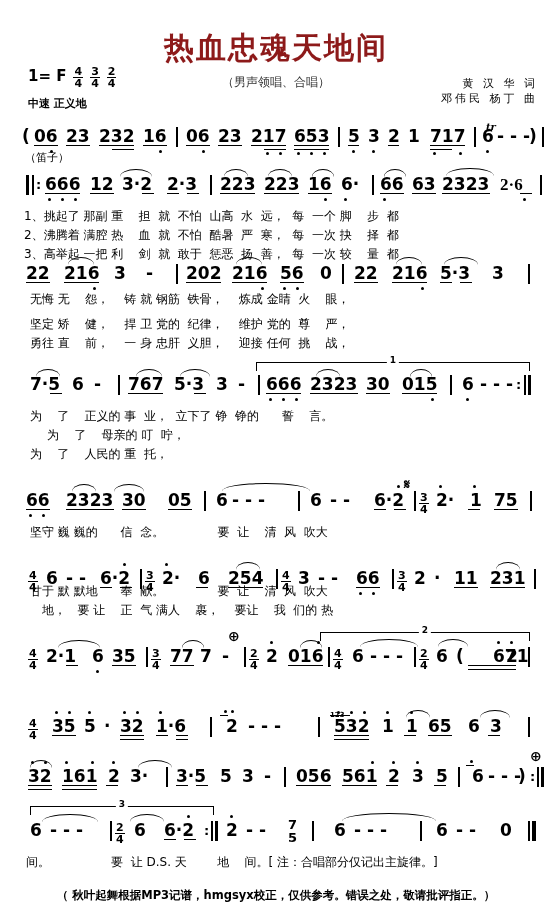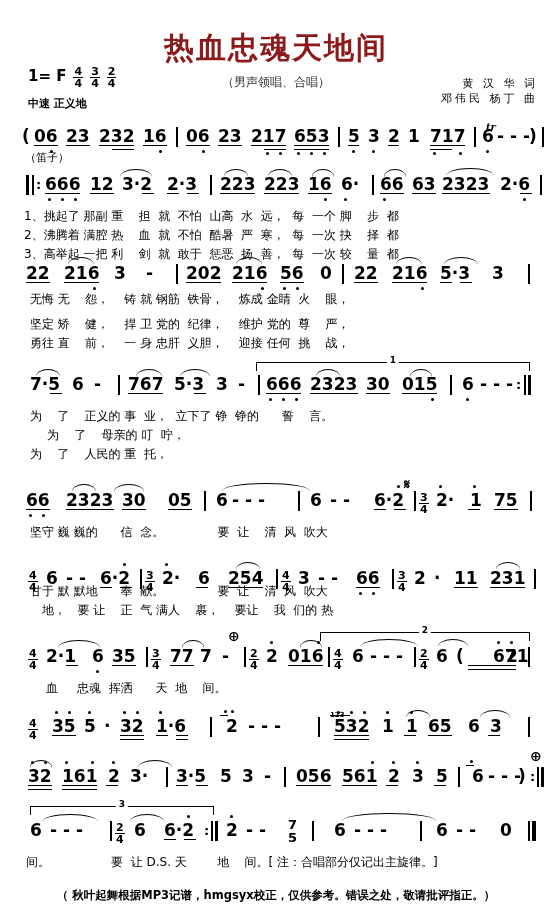--- a/index.html
+++ b/index.html
@@ -170,21 +170,21 @@
       <span class="n" style="left:308px;">16</span><span class="beam" style="left:308px;top:17px;width:24px;"></span>
       <span class="dot" style="left:324px;top:22px;"></span>
       <span class="n" style="left:341px;">6·</span><span class="dot" style="left:344px;top:22px;"></span>
       <span class="bar" style="left:372px;"></span>
       <span class="slur" style="left:384px;top:-7px;width:22px;"></span>
       <span class="n" style="left:380px;">66</span><span class="beam" style="left:380px;top:17px;width:24px;"></span>
       <span class="dot" style="left:383px;top:22px;"></span>
       <span class="n" style="left:412px;">63</span><span class="beam" style="left:412px;top:17px;width:24px;"></span>
       <span class="slur" style="left:446px;top:-8px;width:48px;"></span>
       <span class="n" style="left:442px;">2323</span><span class="beam" style="left:442px;top:17px;width:48px;"></span>
-      <span class="n" style="left:500px;">2·6</span><span class="beam" style="left:520px;top:17px;width:12px;"></span>
+      <span class="n" style="left:500px;font-family:Liberation Serif, serif;">2·6</span><span class="beam" style="left:520px;top:17px;width:12px;"></span>
       <span class="dot" style="left:523px;top:22px;"></span>
       <span class="bar" style="left:540px;"></span>
     </div>
     <div class="lyrics" style="margin-top:6px;">
       <span class="w" style="left:24px;letter-spacing:0px;">1、挑起了 那副 重    担  就  不怕  山高  水  远，  每  一个 脚    步  都</span>
     </div>
     <div class="lyrics">
       <span class="w" style="left:24px;">2、沸腾着 满腔 热    血  就  不怕  酷暑  严  寒，  每  一次 抉    择  都</span>
     </div>
     <div class="lyrics">
@@ -389,23 +389,20 @@
       <span class="frac" style="position:absolute;left:419px;top:0px;">
         <span class="num">2</span><span class="den">4</span>
       </span>
       <span class="slur" style="left:438px;top:-9px;width:30px;"></span>
       <span class="n" style="left:436px;">6</span>
       <span class="n" style="left:456px;">(</span>
       <span class="n" style="left:493px;">671</span><span class="beam" style="left:468px;top:17px;width:48px;"></span><span class="beam2" style="left:468px;top:21px;width:48px;"></span>
       <span class="dot" style="left:497px;top:-7px;"></span>
       <span class="n" style="left:506px;">2</span><span class="dot" style="left:510px;top:-7px;"></span>
       <span class="bar" style="left:528px;"></span>
-    </div>
-    <div class="lyrics" style="margin-top:6px;">
-      <span class="w" style="left:46px;">血     忠魂  挥洒      天  地    间。</span>
     </div>
   </div>
 
   <div class="sysrow" style="top:718px;">
     <div class="notes">
       <span class="frac" style="position:absolute;left:28px;top:0px;">
         <span class="num">4</span><span class="den">4</span>
       </span>
       <span class="n" style="left:52px;">35</span><span class="beam" style="left:52px;top:17px;width:24px;"></span>
       <span class="dot" style="left:55px;top:-7px;"></span><span class="dot" style="left:68px;top:-7px;"></span>

